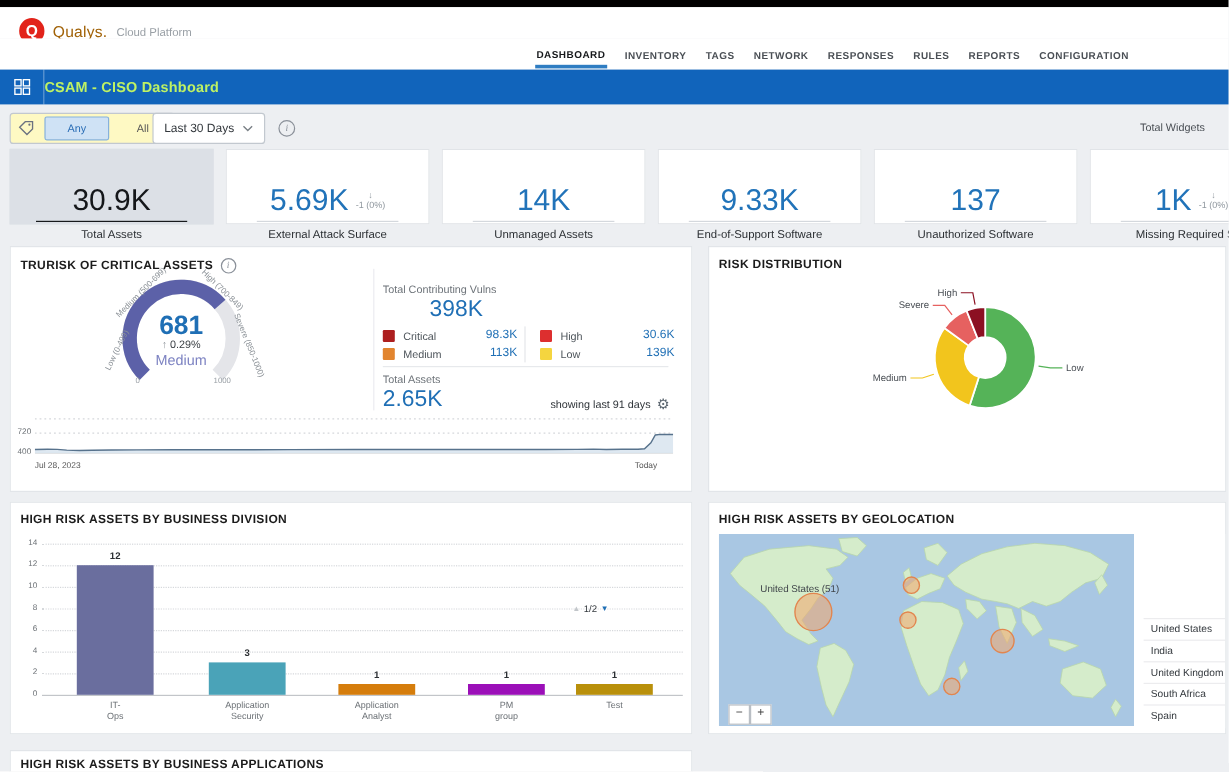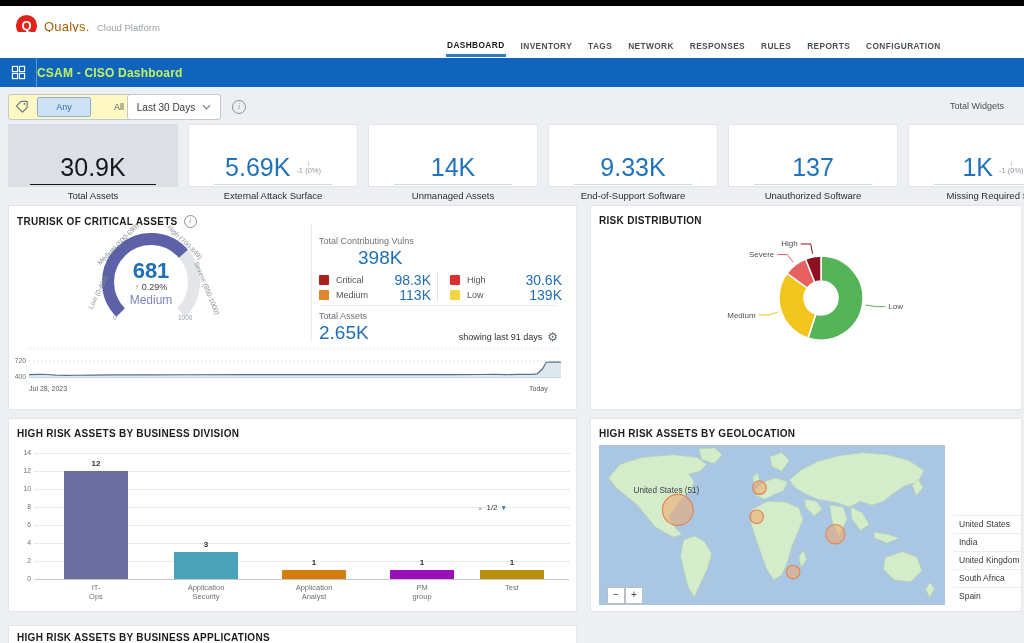--- a/index.html
+++ b/index.html
@@ -69,21 +69,21 @@
 
   .vdiv{left:302px;top:18px;width:1px;height:118px;background:#ececf0;}
   .stat-label{font-size:9px;color:#6d7379;}
   .stat-big{font-size:19px;color:#1f6fb5;line-height:1.1;}
   .sev-legend{left:310px;top:66px;display:flex;}
   .sev-col{width:112px;}
   .sev-col + .sev-col{border-left:1px solid #e4e6ea;padding-left:12px;margin-left:6px;}
   .sev-row{display:flex;align-items:center;height:15px;}
   .sev-sq{width:10px;height:10px;border-radius:1px;margin-right:7px;flex:0 0 auto;}
   .sev-name{font-size:9px;color:#4e555b;flex:1;}
-  .sev-val{font-size:14px;color:#1f6fb5;}
+  .sev-val{font-size:10px;color:#1f6fb5;}
   .stats-hr{left:310px;top:99px;width:238px;height:1px;background:#e7e9ec;}
   .footnote{right:18px;top:124px;font-size:9px;color:#2e3338;display:flex;align-items:center;gap:5px;margin-left:44px;}
   .gear{font-size:12px;color:#5c6670;cursor:pointer;}
 
   .axis-lbl{position:absolute;font-size:6.8px;color:#6b7075;}
   .trend-x{position:absolute;font-size:7px;color:#555;}
 
   
   .grid-line{position:absolute;left:26px;width:534px;border-top:1px dotted #d5d8db;}
   .grid-base{position:absolute;left:26px;width:534px;border-top:1px solid #c2c5c9;}

